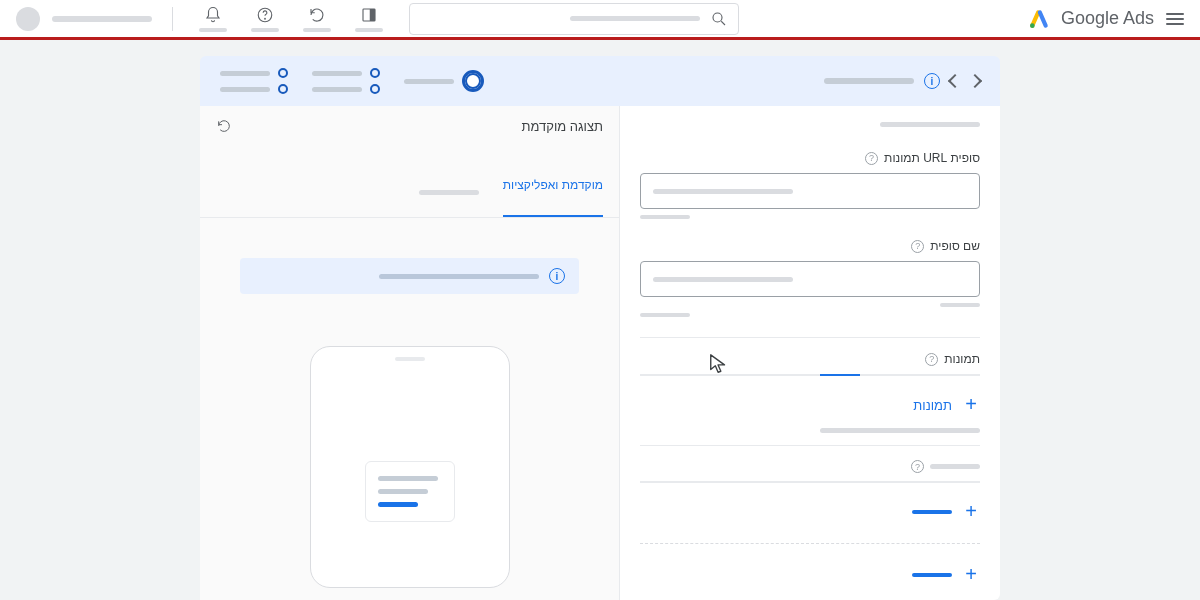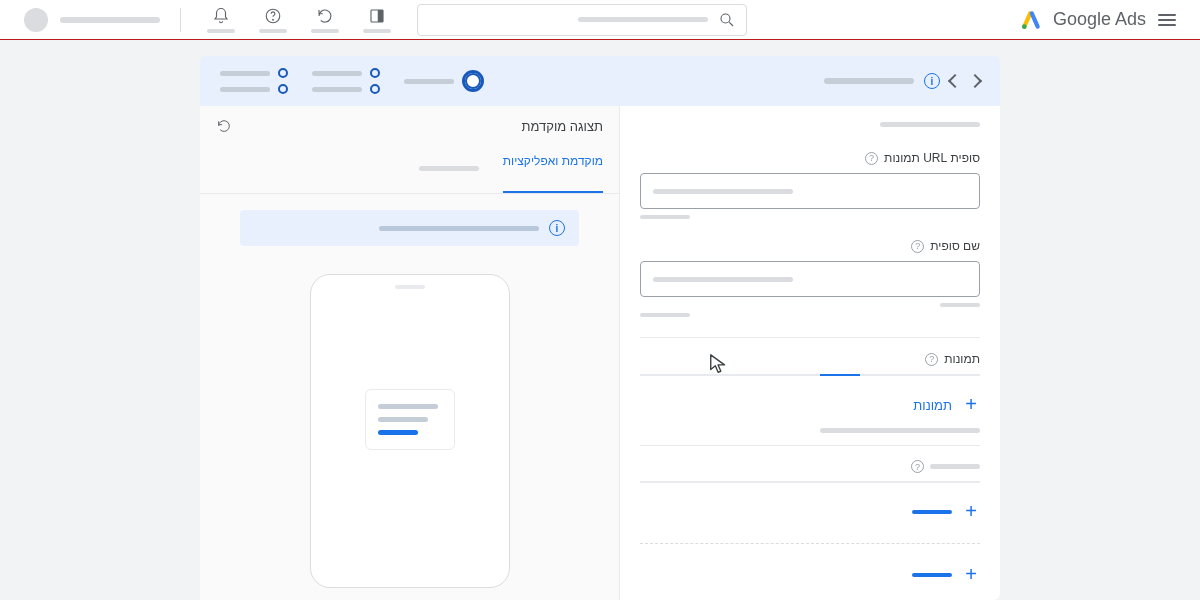--- a/index.html
+++ b/index.html
@@ -4,22 +4,22 @@
 <style>
 * { margin: 0; padding: 0; box-sizing: border-box; font-family: Arial, sans-serif; }
 body { background: #f1f3f4; width: 1200px; height: 600px; overflow: hidden; }
 
 
 .header {
   background: #fff;
   height: 40px;
   display: flex;
   align-items: center;
-  padding: 0 24px;
-  border-bottom: 1px solid #b91c1c;
+  padding: 0 16px;
+  border-bottom: 3px solid #b91c1c;
   direction: ltr;
 }
 .header-left {
   display: flex;
   align-items: center;
   gap: 12px;
 }
 .avatar {
   width: 24px; height: 24px;
   border-radius: 50%;
@@ -147,20 +147,21 @@
   direction: ltr;
   height: 494px;
   border-radius: 0 0 6px 6px;
 }
 .preview-pane {
   width: 420px;
   border-right: 1px solid #e8eaed;
   background: #fafafa;
   display: flex;
   flex-direction: column;
+  gap: 24px;
 }
 .preview-header {
   display: flex;
   align-items: center;
   justify-content: space-between;
   padding: 12px 16px;
   direction: rtl;
 }
 .preview-title { font-size: 13px; color: #3c4043; }
 .refresh-icon { width: 16px; height: 16px; stroke: #5f6368; fill:none; stroke-width:1.5; cursor:pointer; }

